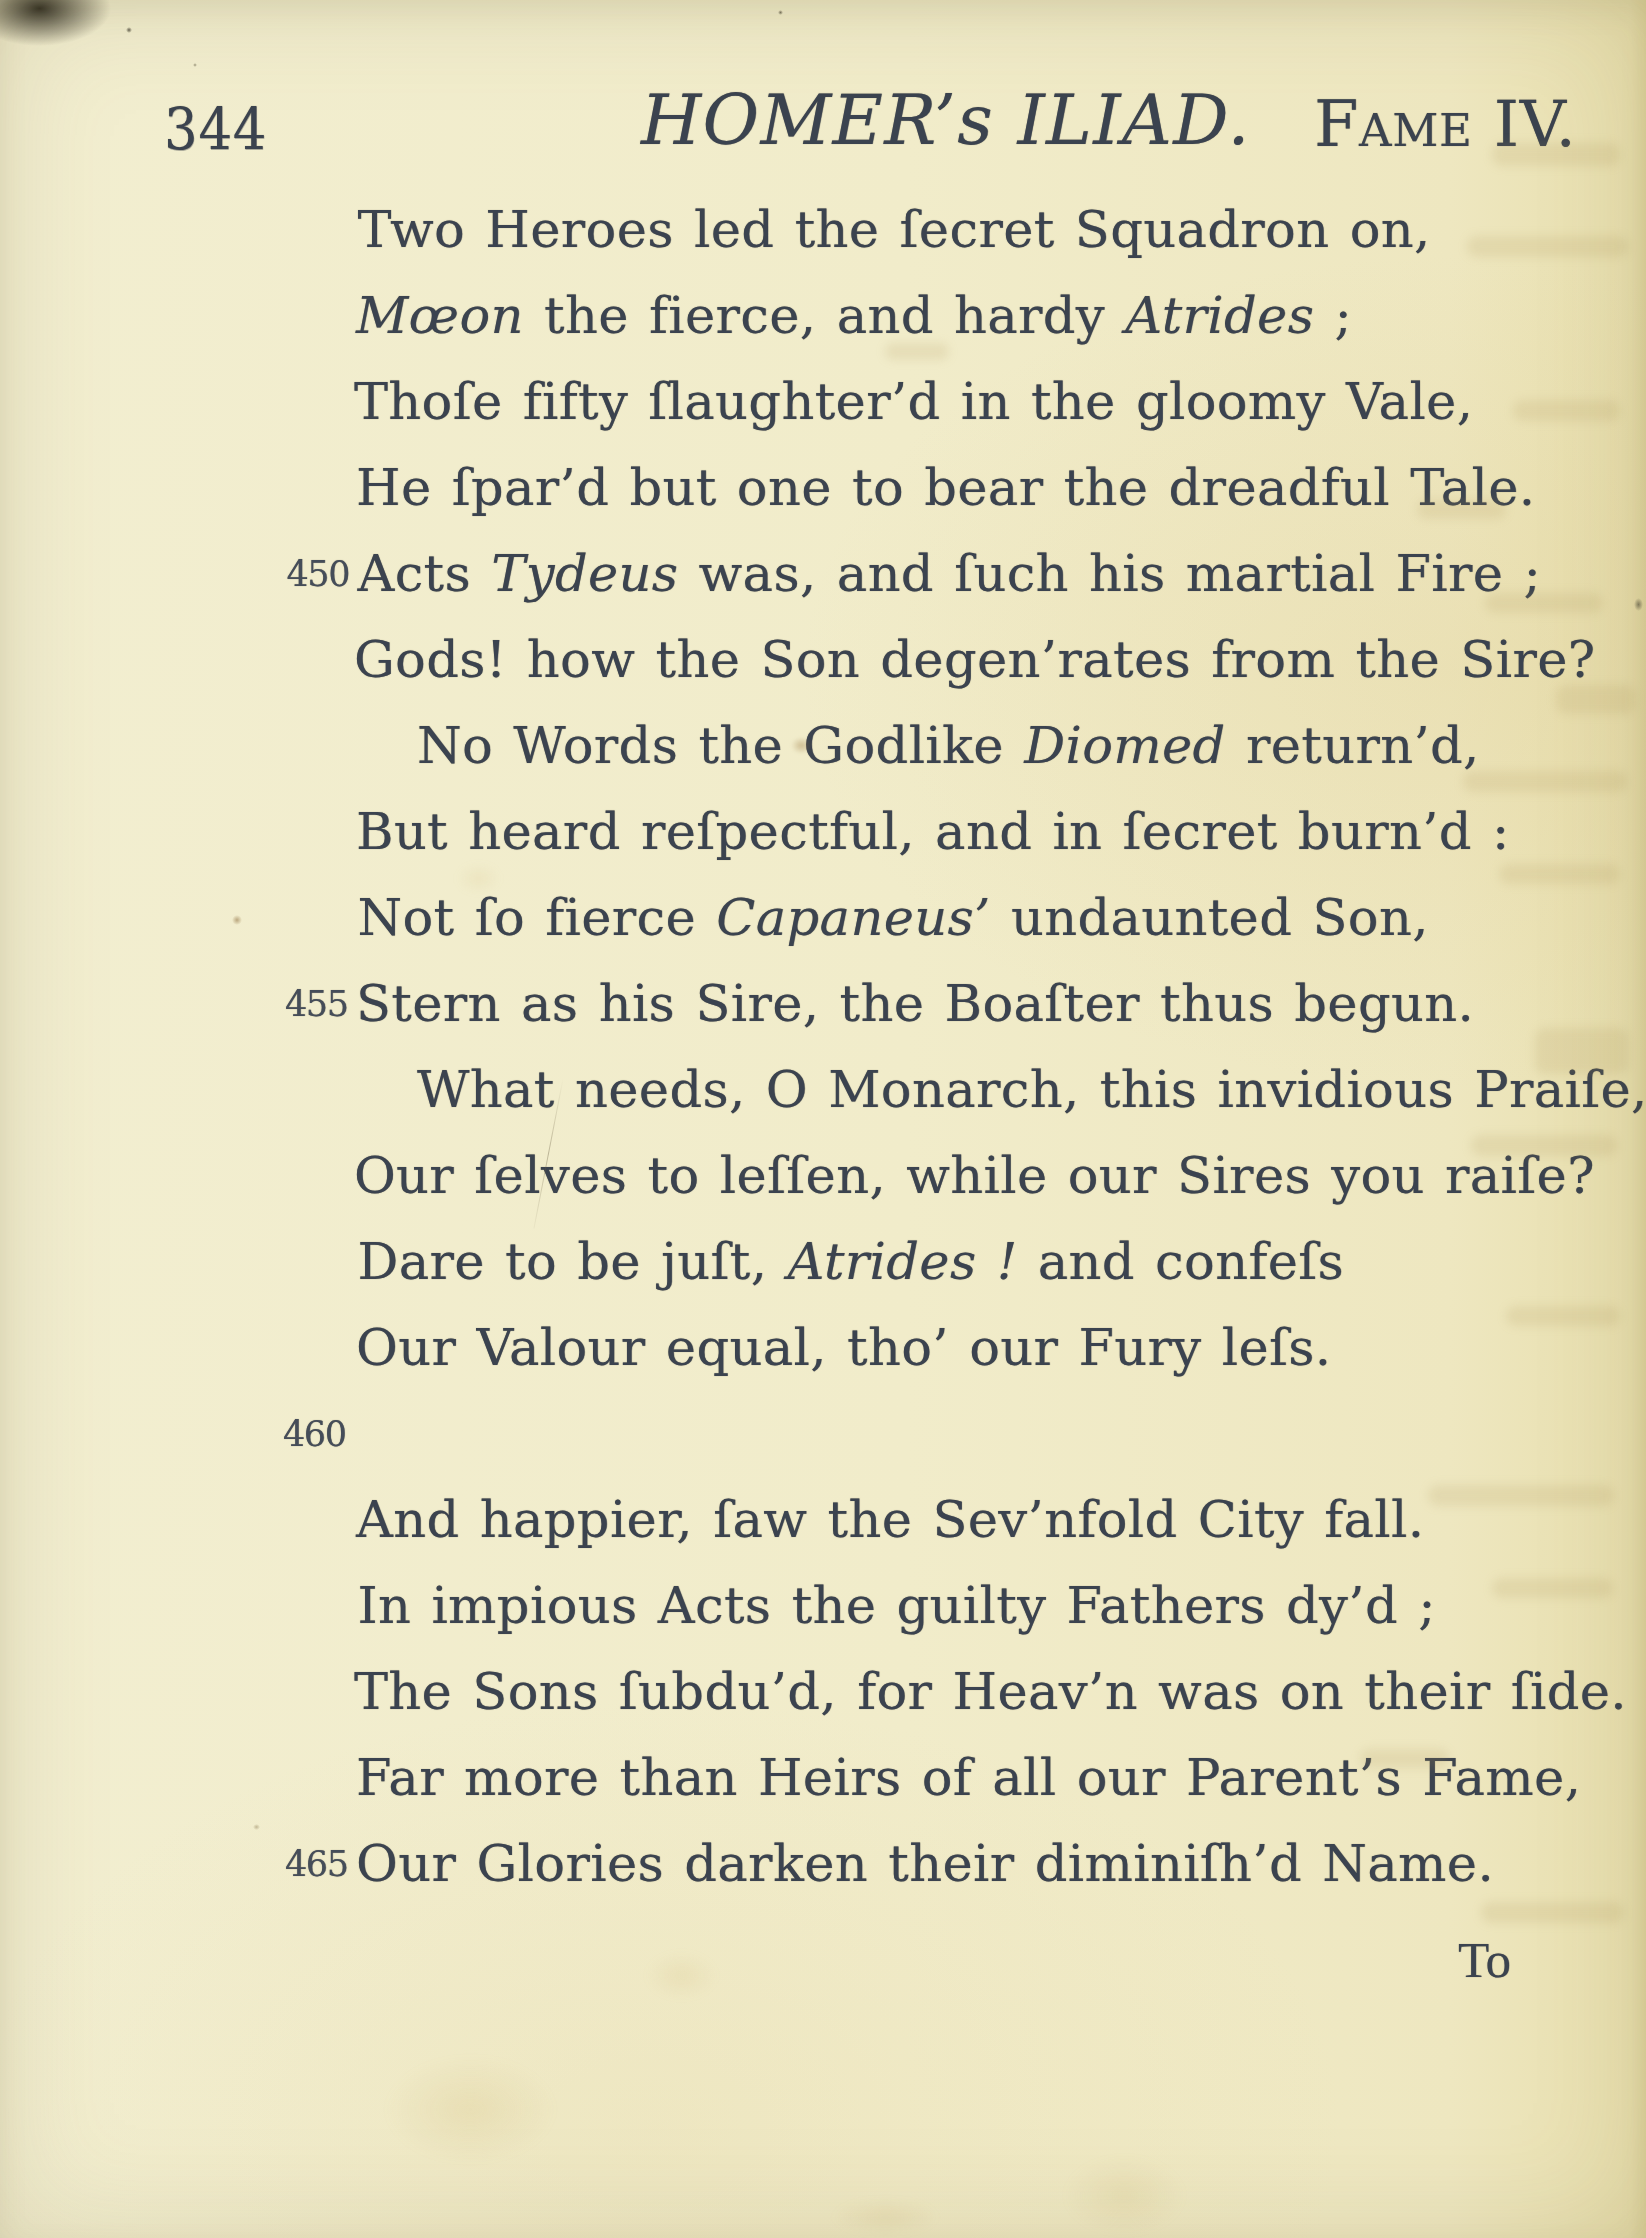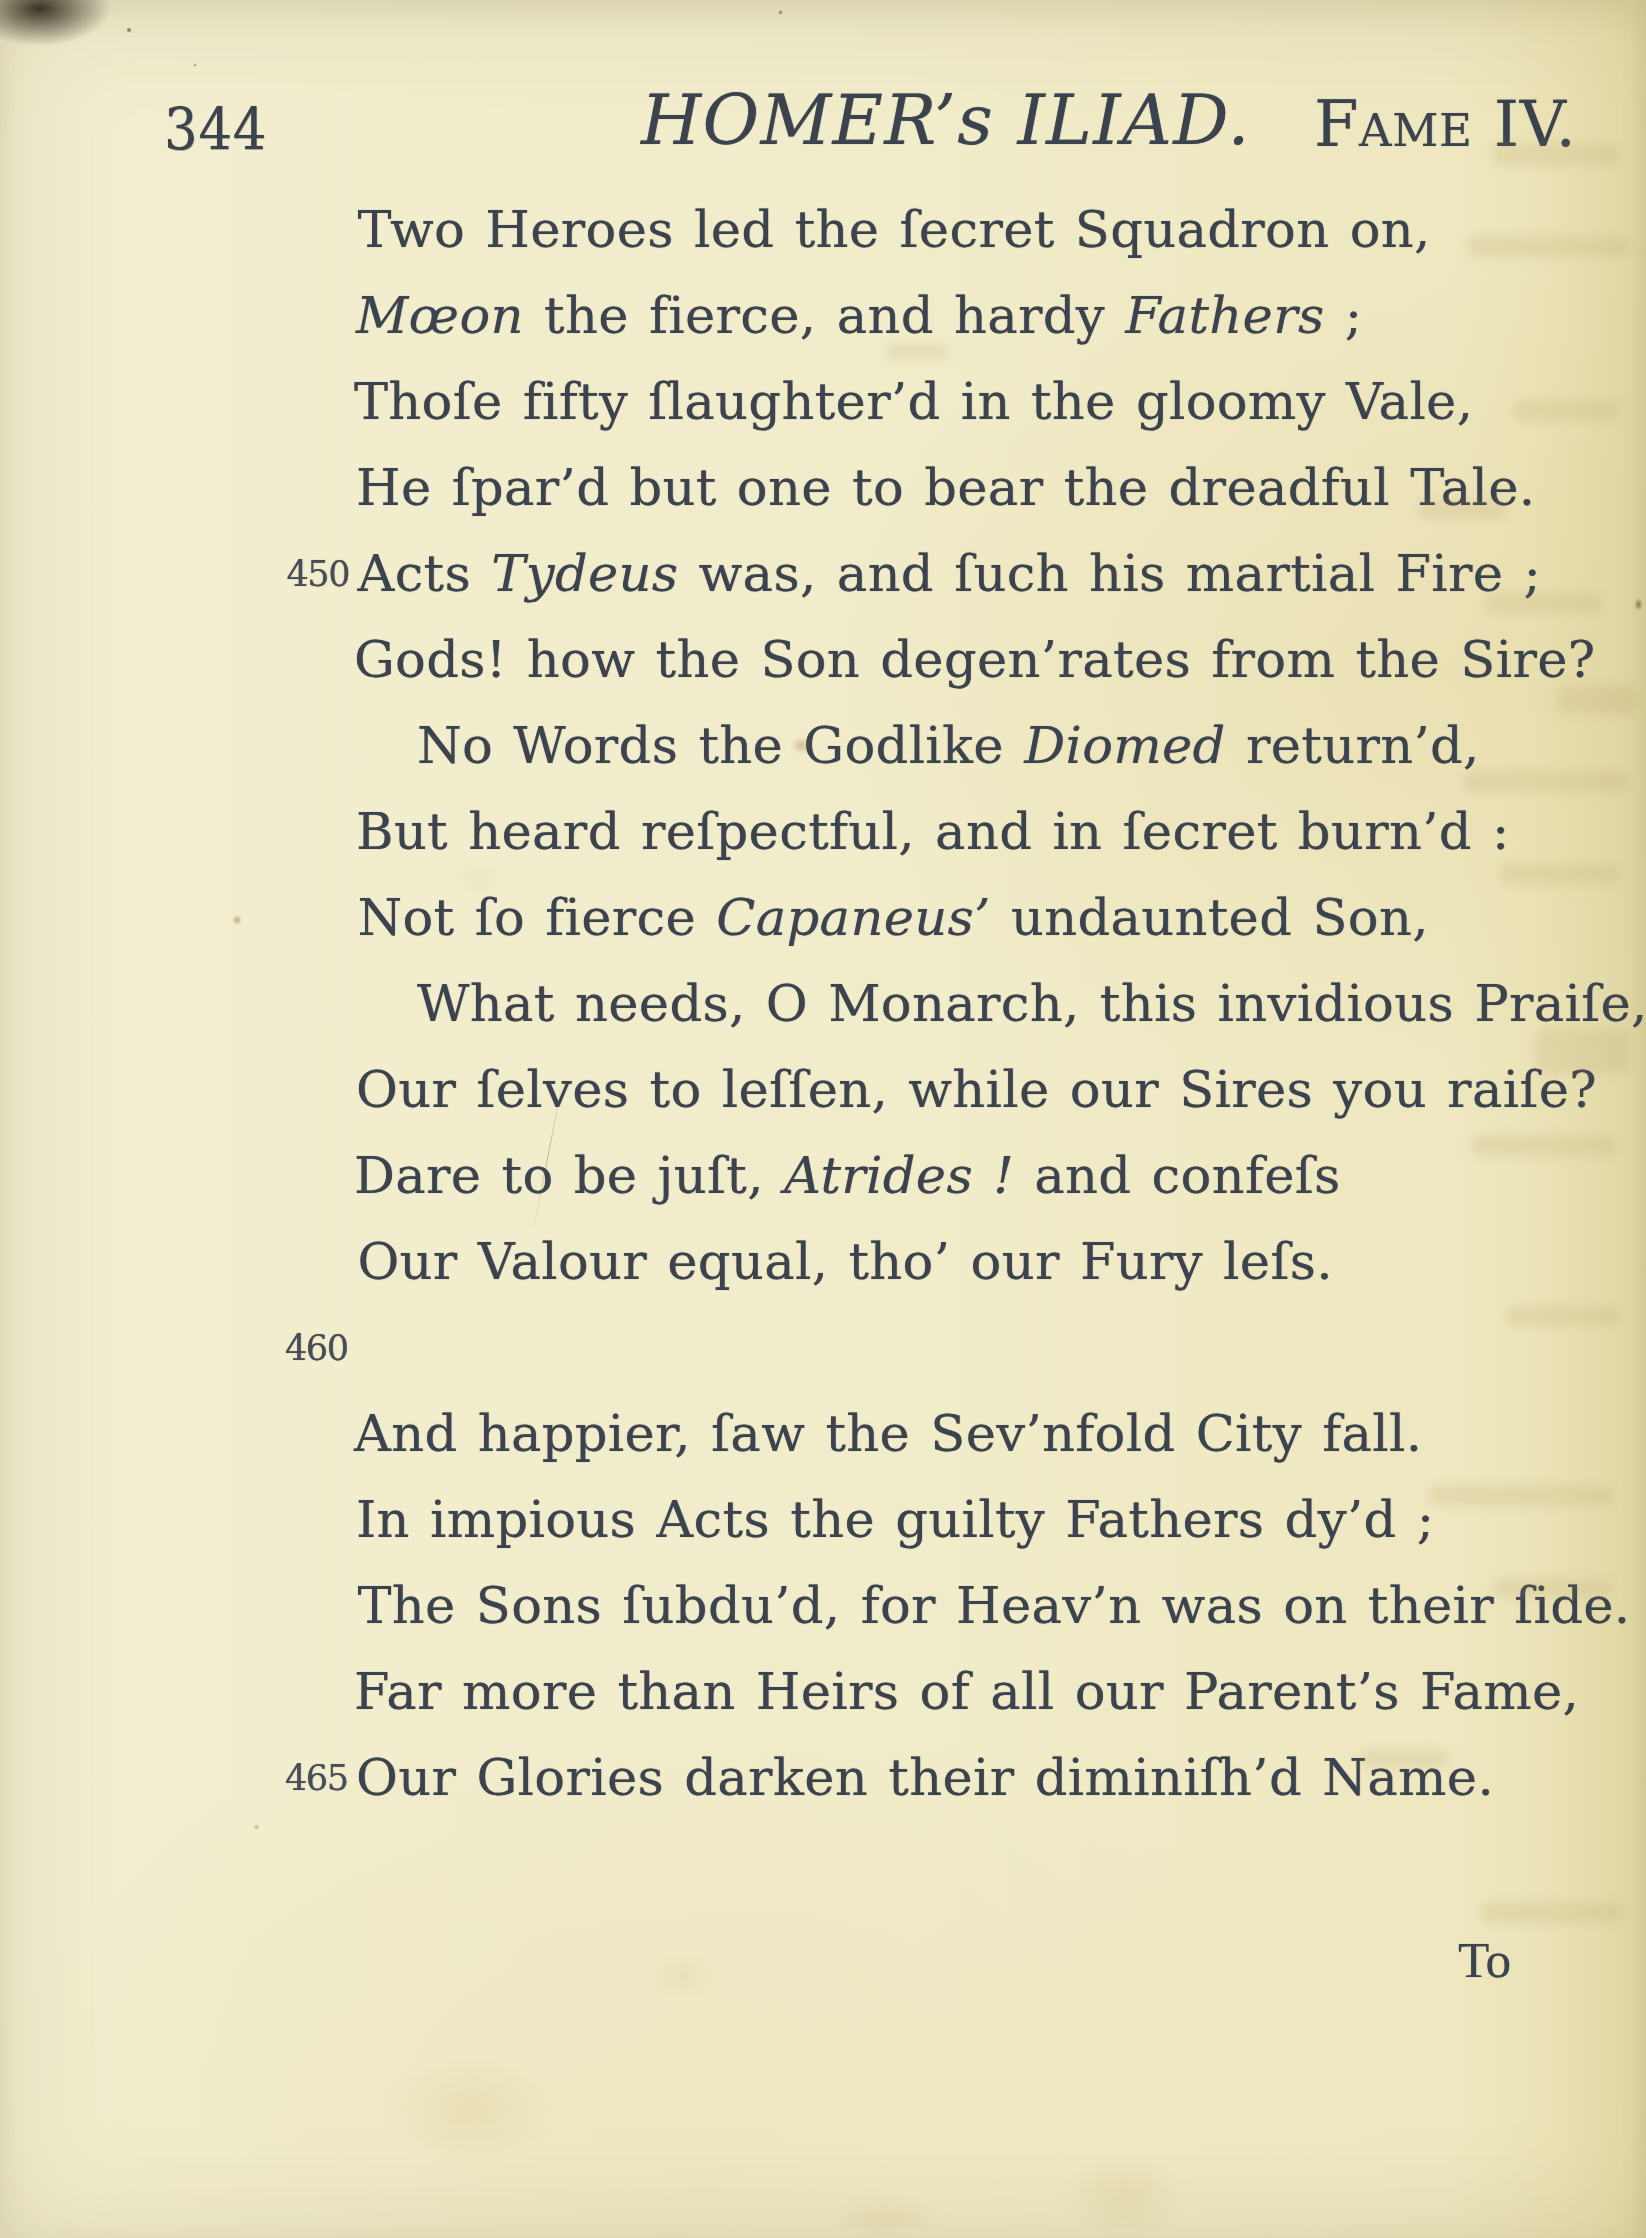--- a/index.html
+++ b/index.html
@@ -86,28 +86,29 @@
 <div class="page">
 
   <div class="header-area">
     <div class="pageno ink-text">344</div>
     <div class="running-title ink-text">HOMER’s ILIAD.</div>
     <div class="book-label ink-text">Fame IV.</div>
   </div>
 
   <div class="poem ink-text" id="poem">
       <div class="line"><span><span>Two Heroes led the ſecret Squadron on,</span></span></div>
-      <div class="line"><span><span class="it">Mœon</span><span> the fierce, and hardy </span><span class="it">Fathers</span><span> ;</span></span></div>
+      <div class="line"><span><span class="it">Mœon</span><span> the fierce, and hardy </span><span class="it">Atrides</span><span> ;</span></span></div>
       <div class="line"><span><span>Thoſe fifty ſlaughter’d in the gloomy Vale,</span></span></div>
       <div class="line"><span><span>He ſpar’d but one to bear the dreadful Tale.</span></span></div>
       <div class="line"><span class="lineno">450</span><span><span>Acts </span><span class="it">Tydeus</span><span> was, and ſuch his martial Fire ;</span></span></div>
       <div class="line"><span><span>Gods! how the Son degen’rates from the Sire?</span></span></div>
       <div class="line indent"><span><span>No Words the Godlike </span><span class="it">Diomed</span><span> return’d,</span></span></div>
       <div class="line"><span><span>But heard reſpectful, and in ſecret burn’d :</span></span></div>
       <div class="line"><span><span>Not ſo fierce </span><span class="it">Capaneus’</span><span> undaunted Son,</span></span></div>
+      <div class="line"><span class="lineno">455</span><span><span>Stern as his Sire, the Boaſter thus begun.</span></span></div>
       <div class="line indent"><span><span>What needs, O Monarch, this invidious Praiſe,</span></span></div>
       <div class="line"><span><span>Our ſelves to leſſen, while our Sires you raiſe?</span></span></div>
       <div class="line"><span><span>Dare to be juſt, </span><span class="it">Atrides !</span><span> and confeſs</span></span></div>
       <div class="line"><span><span>Our Valour equal, tho’ our Fury leſs.</span></span></div>
       <div class="line"><span class="lineno">460</span></div>
       <div class="line"><span><span>And happier, ſaw the Sev’nfold City fall.</span></span></div>
       <div class="line"><span><span>In impious Acts the guilty Fathers dy’d ;</span></span></div>
       <div class="line"><span><span>The Sons ſubdu’d, for Heav’n was on their ſide.</span></span></div>
       <div class="line"><span><span>Far more than Heirs of all our Parent’s Fame,</span></span></div>
       <div class="line"><span class="lineno">465</span><span><span>Our Glories darken their diminiſh’d Name.</span></span></div>

